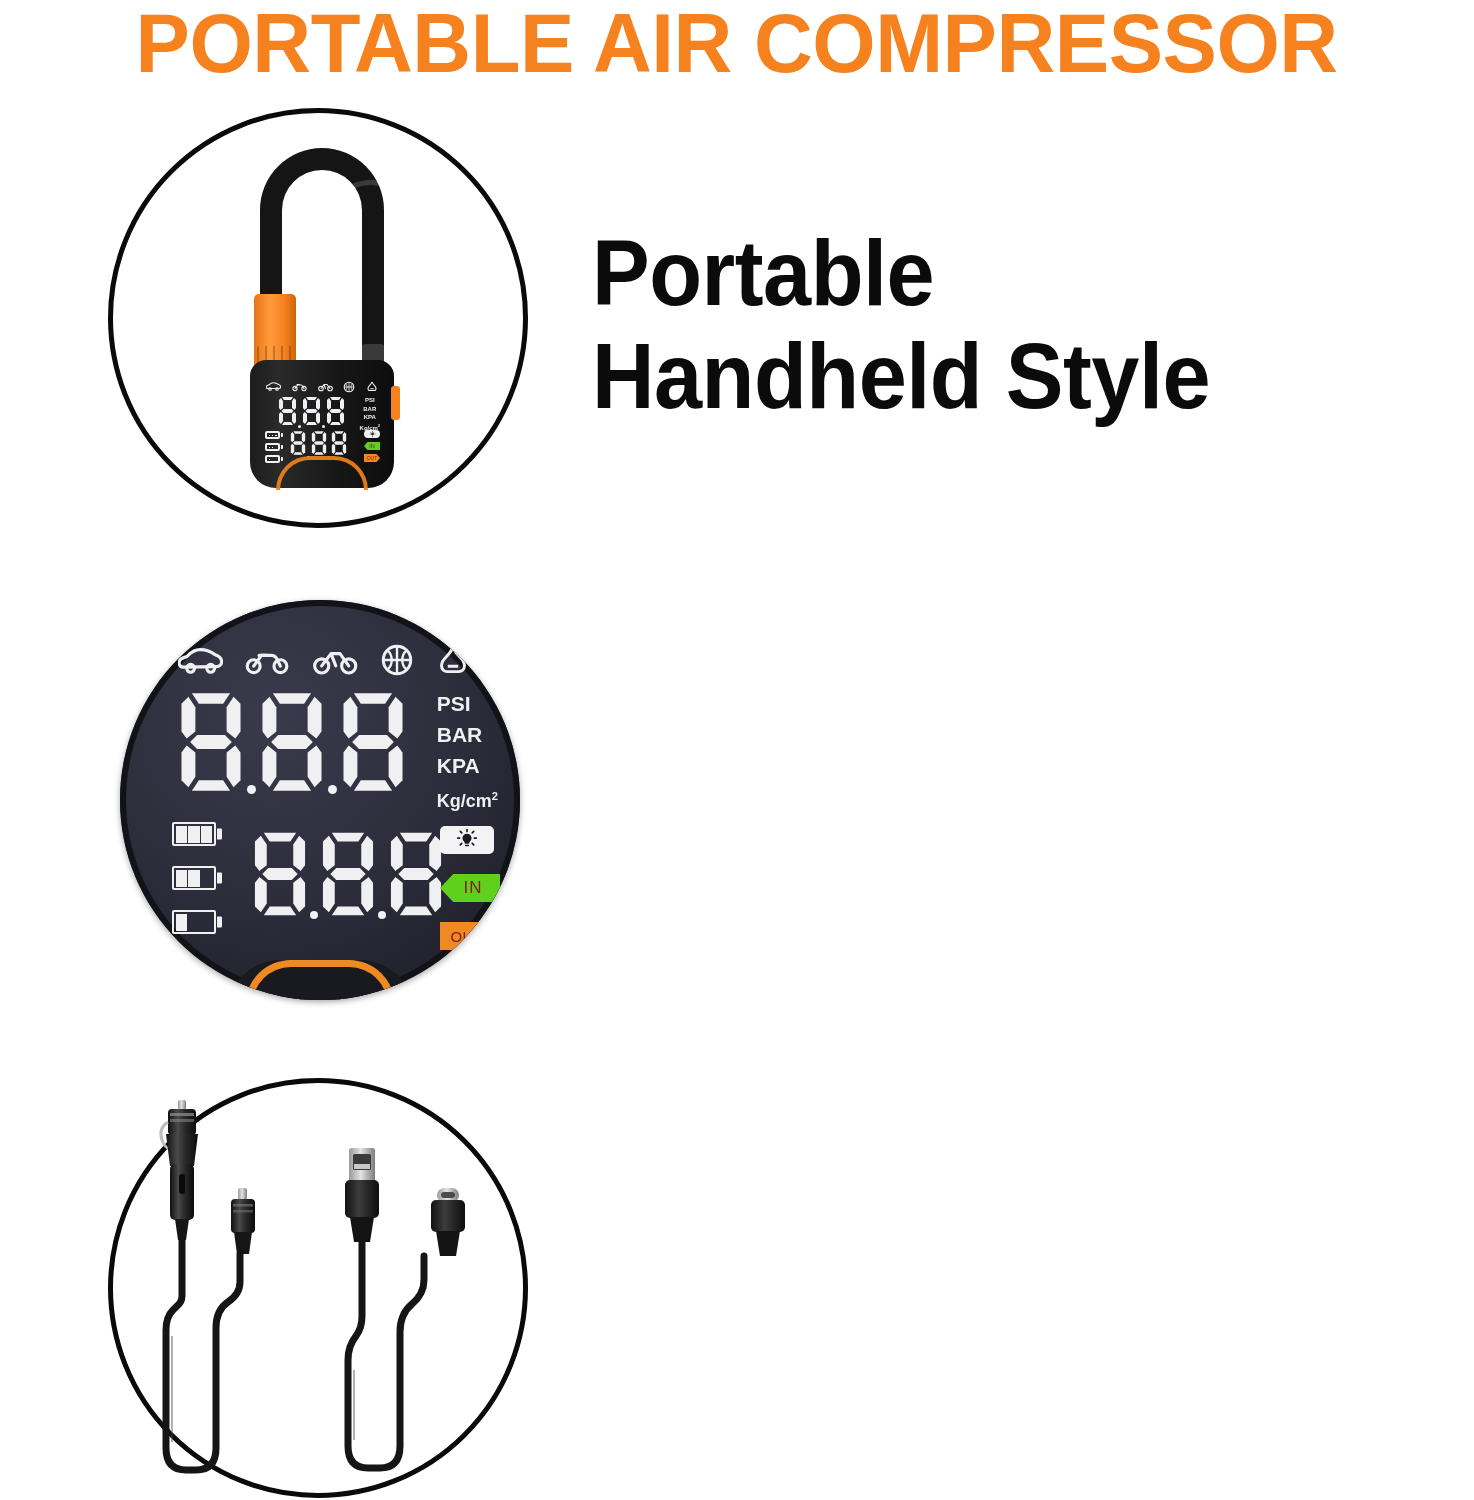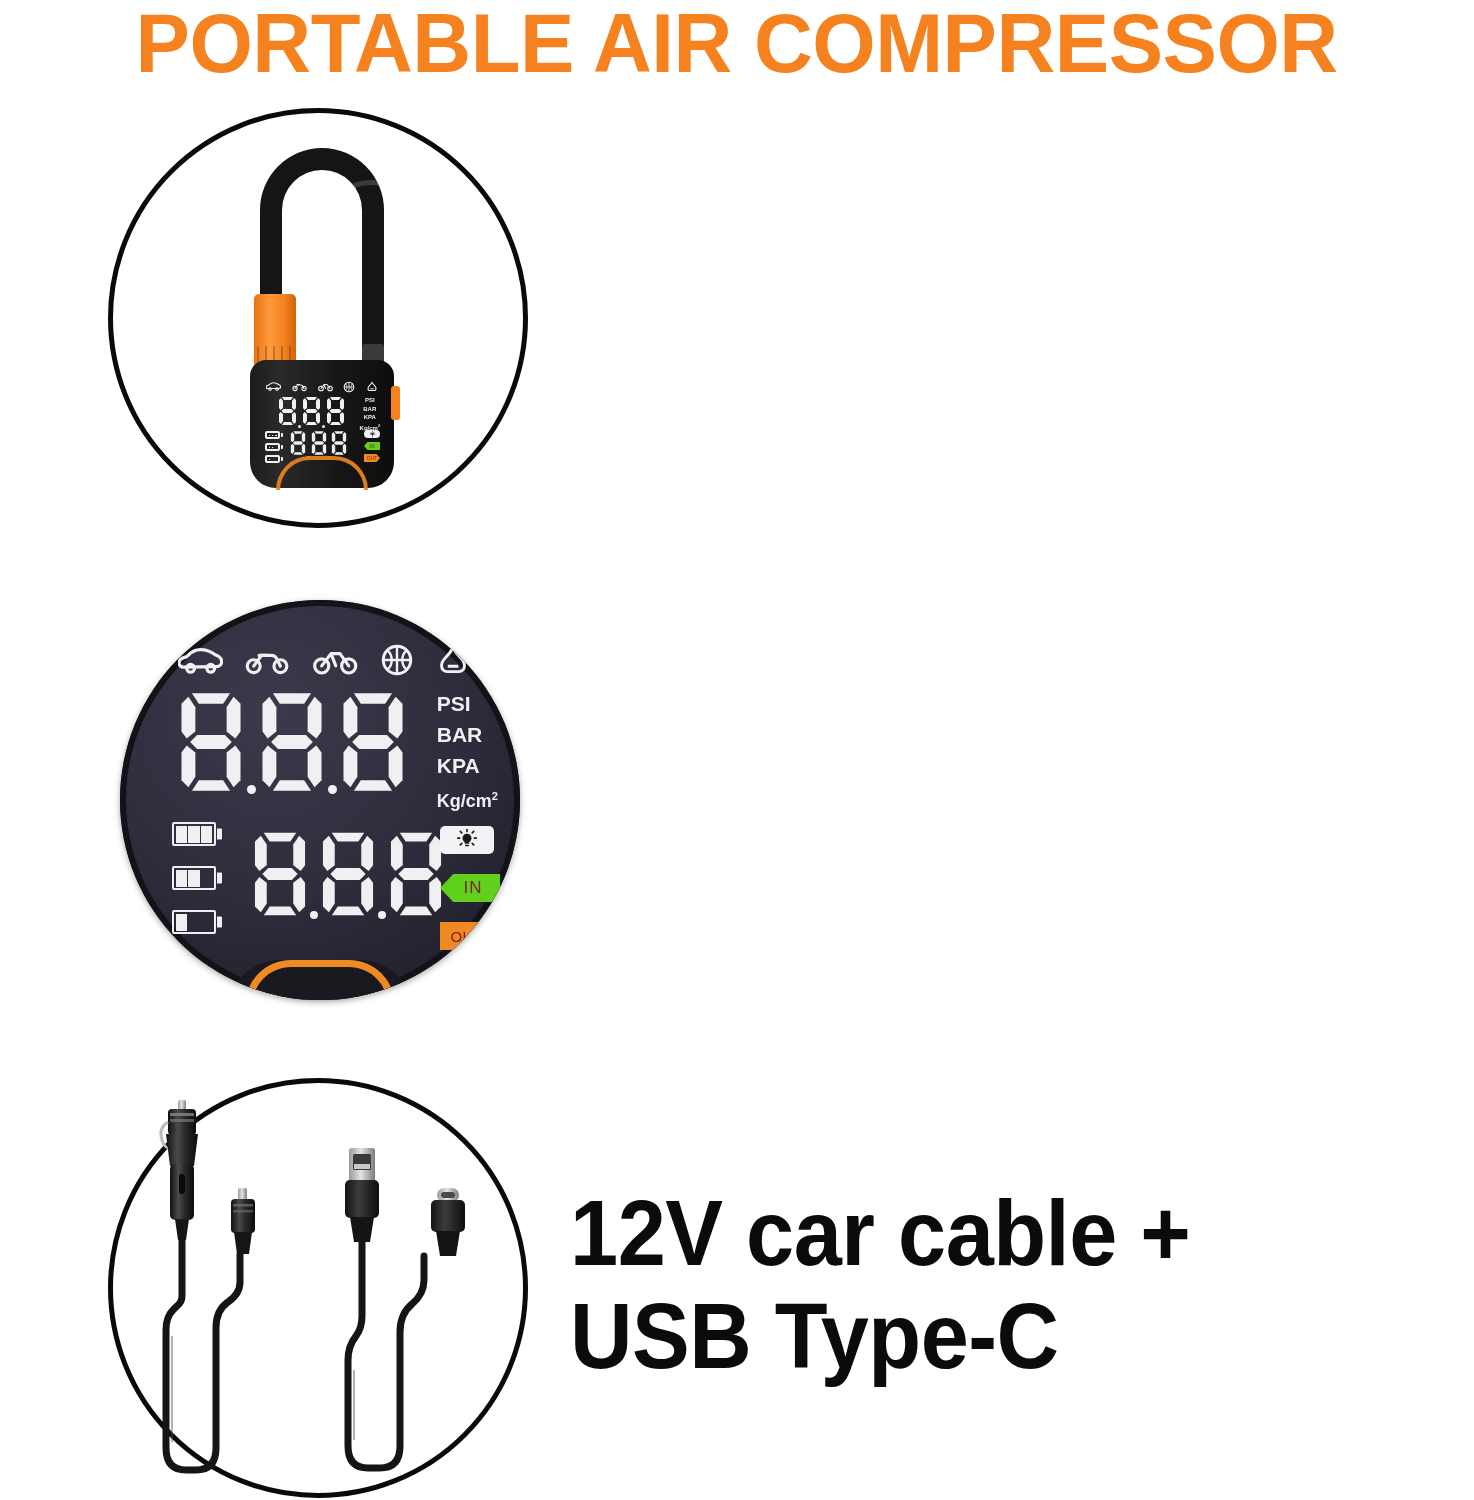--- a/index.html
+++ b/index.html
@@ -46,20 +46,21 @@
   }
   #row-1 { top: 100px;  height: 450px; }
   #row-2 { top: 590px;  height: 430px; }
   #row-3 { top: 1070px; height: 430px; }
 
   .media-col {
     position: relative;
     width: 560px;
     height: 100%;
     flex: 0 0 560px;
+    padding-left: 22px;
   }
   .text-col {
     flex: 1 1 auto;
     padding-left: 10px;
     padding-right: 30px;
   }
   .feature-heading {
     color: #0b0b0b;
     font-family: "Liberation Sans Narrow", "Liberation Sans", sans-serif;
     font-weight: 700;
@@ -478,20 +479,26 @@
               <span class="chip chip-out" style="width:16px;height:8px;font-size:5px;">OUT</span>
             </div>
           </div>
         </div>
 
         <div class="mini-arc"></div>
       </div>
     </div>
   </div>
 
+  <div class="text-col">
+    <h2 class="feature-heading">
+      <span class="ln">Portable</span>
+      <span class="ln">Handheld Style</span>
+    </h2>
+  </div>
 </section>
 
 <section class="feature-row" id="row-2">
 
   <div class="media-col">
     <div class="disc-2">
       <div class="scr">
 
         <div class="veh-row" style="left:58px; top:42px; width:292px; height:36px;">
           <span class="veh-icon">
@@ -747,19 +754,13 @@
 
         <path d="M362 172 L362 246 Q362 258 356 266 Q348 276 348 290 L348 376
                  Q348 398 368 398 L380 398
                  Q400 398 400 376 L400 262
                  Q400 244 412 234 Q424 224 424 210 L424 186" fill="none" stroke="#151515" stroke-width="7" stroke-linecap="round" stroke-linejoin="round"></path>
         <path d="M354 300 L354 370" fill="none" stroke="#4e4e4e" stroke-width="1.6" opacity=".55"></path>
       </g>
     </svg>
   </div>
 
-  <div class="text-col">
-    <h2 class="feature-heading">
-      <span class="ln">12V car cable +</span>
-      <span class="ln">USB Type-C</span>
-    </h2>
-  </div>
 </section>
 
 </body></html>

